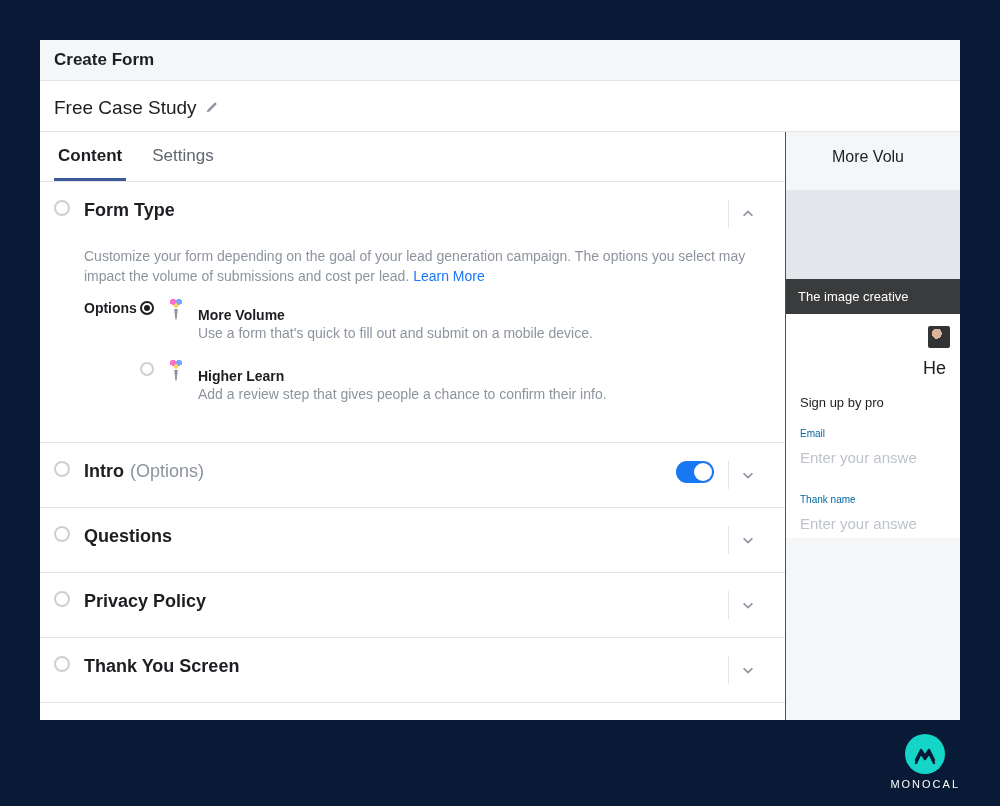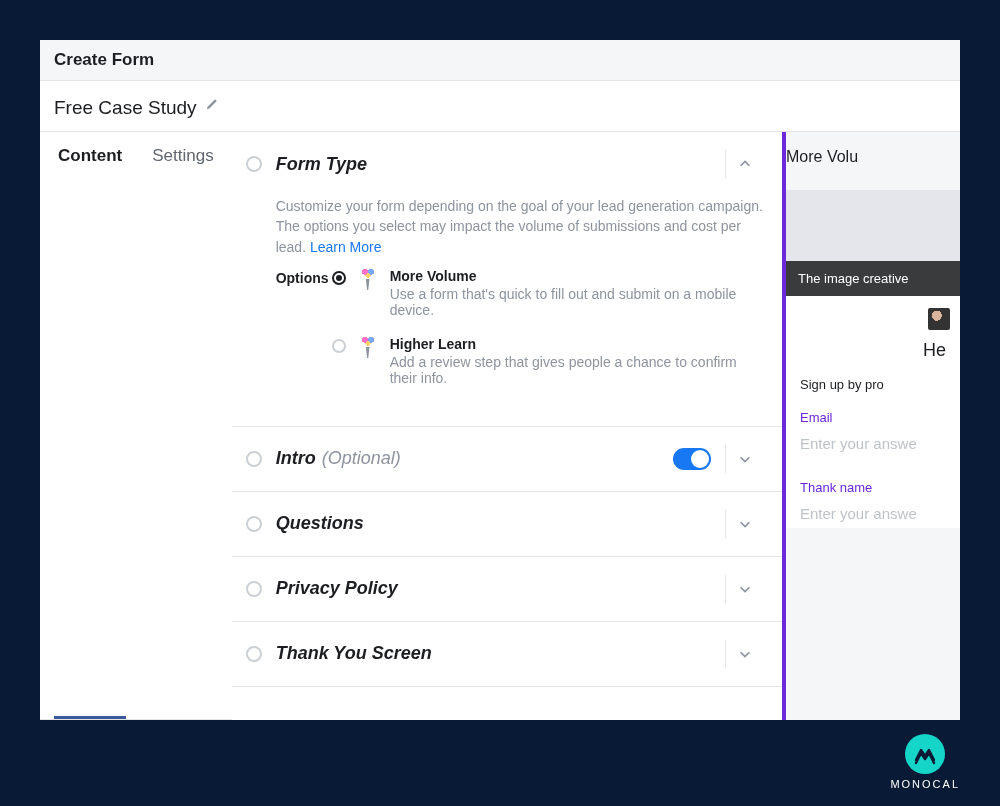--- a/index.html
+++ b/index.html
@@ -28,43 +28,43 @@
     padding: 10px 14px;
     font-size: 17px;
     font-weight: 700;
     color: #1c1e21;
   }
   .title-row {
     background: #fff;
     border-bottom: 1px solid #e5e5e5;
     padding: 16px 14px 12px;
     display: flex;
-    align-items: flex-start;
+    align-items: center;
     gap: 8px;
   }
   .title-row .title {
     font-size: 19px;
     font-weight: 400;
     color: #1c1e21;
   }
   .pencil-icon {
     color: #8d949e;
     font-size: 14px;
     cursor: pointer;
   }
   .body-row {
     flex: 1;
     display: flex;
     overflow: hidden;
   }
   .main-col {
     flex: 0 0 746px;
-    border-right: 4px solid #6d28d9;
-    display: flex;
-    flex-direction: row;
+    border-right: 1px solid #6d28d9;
+    display: flex;
+    flex-direction: column;
     overflow: hidden;
   }
   .tabs {
     display: flex;
     padding: 0 14px;
     border-bottom: 1px solid #e5e5e5;
     gap: 22px;
   }
   .tab {
     padding: 14px 4px 12px;
@@ -80,24 +80,22 @@
   }
   .sections {
     flex: 1;
     overflow-y: auto;
   }
   .section {
     border-bottom: 1px solid #e5e5e5;
   }
   .section-header {
     display: flex;
-    align-items: center;
     padding: 18px 18px 18px 14px;
     cursor: pointer;
-    font-style: italic;
   }
   .section-radio {
     width: 16px; height: 16px;
     border: 2px solid #ccd0d5;
     border-radius: 50%;
     margin-right: 14px;
     flex-shrink: 0;
   }
   .section-title {
     font-size: 18px;
@@ -201,47 +199,47 @@
     border-radius: 50%;
   }
   .bouquet::after {
     content: "";
     position: absolute;
     bottom: 0; left: 7px;
     width: 6px; height: 11px;
     background: #8d949e;
     clip-path: polygon(20% 0, 80% 0, 60% 100%, 40% 100%);
   }
-  .opt-text { flex: 1; }
+  .opt-text { flex: 1; margin-top: 9px; }
   .opt-title {
     font-size: 14px;
     font-weight: 700;
     color: #1c1e21;
     margin-bottom: 2px;
   }
   .opt-desc {
     font-size: 14px;
     color: #8d949e;
   }
   
   .preview-col {
     flex: 1;
     background: #f5f6f7;
     position: relative;
     overflow: hidden;
   }
   .preview-header {
-    text-align: left;
+    text-align: center;
     padding: 16px 10px 10px 0;
     font-size: 16px;
     color: #1c1e21;
   }
   .preview-image-area {
     background: #e4e6eb;
-    height: 106px;
+    height: 124px;
     position: relative;
     margin-top: 14px;
   }
   .preview-banner {
     position: absolute;
     bottom: 0; left: 0; right: 0;
     background: #3a3b3c;
     color: #fff;
     font-size: 13px;
     padding: 10px 12px;
@@ -271,22 +269,22 @@
     padding-right: 4px;
   }
   .preview-sub {
     font-size: 13px;
     color: #1c1e21;
     margin-bottom: 18px;
     padding-left: 4px;
   }
   .field-group { margin-bottom: 22px; padding-left: 4px; }
   .field-label {
-    font-size: 13px;
-    color: #6d28d9;
+    font-size: 10px;
+    color: #0369a1;
     margin-bottom: 10px;
   }
   .field-input {
     font-size: 15px;
     color: #bec3c9;
     padding-bottom: 6px;
   }
   
   .logo-footer {
     position: absolute;
@@ -381,21 +379,21 @@
                 </div>
               </div>
             </div>
           </div>
         </div>
 
         <div class="section">
           <div class="section-header">
             <span class="section-radio"></span>
             <span class="section-title">Intro</span>
-            <span class="section-optional">(Optional)</span>
+            <span class="section-optional">(Options)</span>
             <span class="section-spacer"></span>
             <span class="toggle"></span>
             <span class="chevron">
               <svg viewBox="0 0 16 16" fill="none" stroke="currentColor" stroke-width="2">
                   <path d="M3 6l5 5 5-5"></path>
                 </svg>
             </span>
           </div>
         </div>
 

